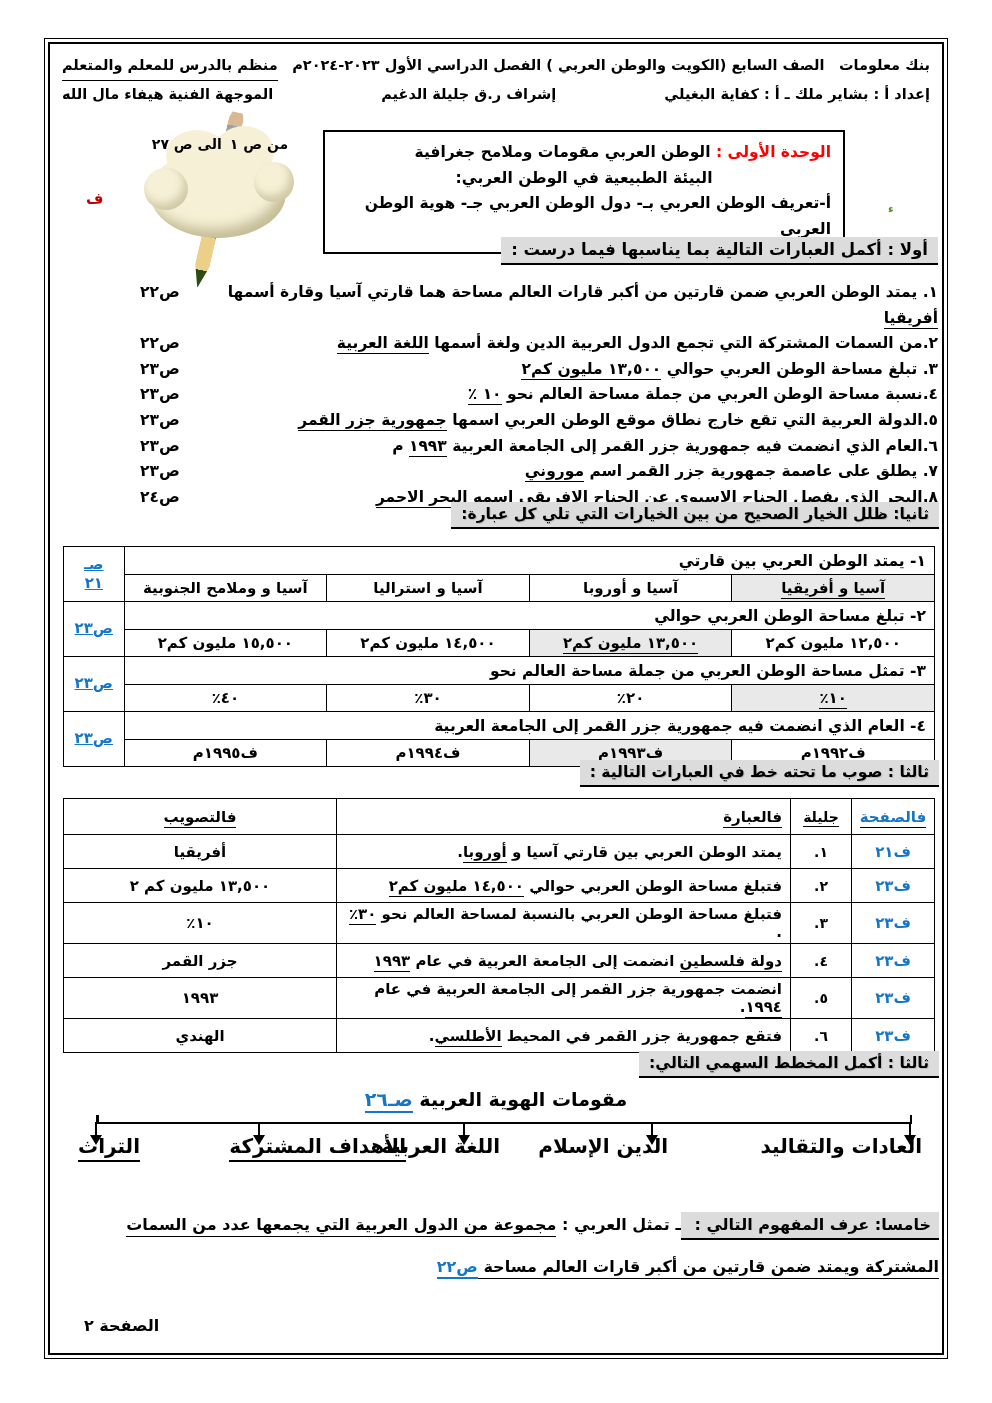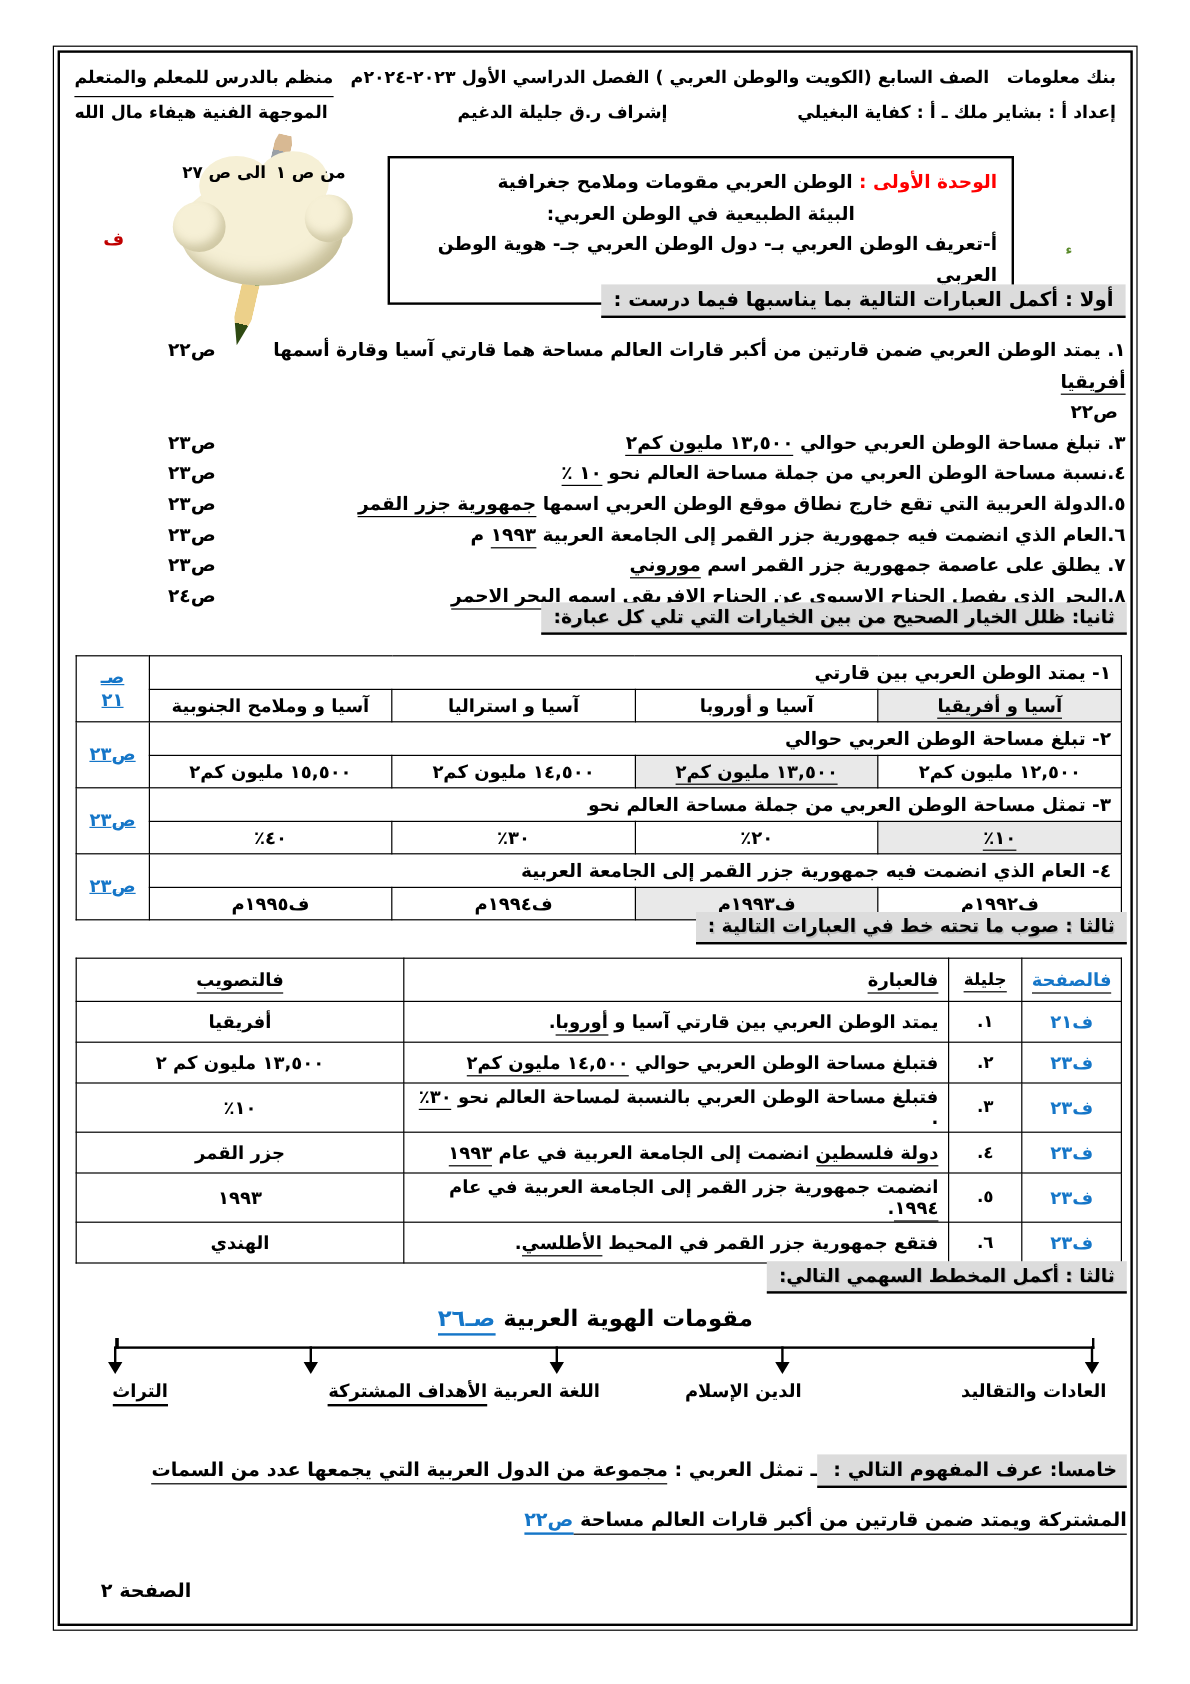--- a/index.html
+++ b/index.html
@@ -78,21 +78,21 @@
   .bref{color:#1576c8;border-bottom:2px solid #1576c8;padding-bottom:1px;}
   .diagram{position:absolute;top:1078px;right:4px;left:20px;height:90px;}
   .dline{position:absolute;top:0;left:26px;right:26px;border-top:2.5px solid #000;}
   .dline:before,.dline:after{content:"";position:absolute;top:-9px;width:2.5px;height:9px;background:#000;}
   .dline:before{right:0;} .dline:after{left:0;}
   .arrow{position:absolute;top:0;display:flex;flex-direction:column;align-items:center;}
   .stem{width:2.5px;height:13px;background:#000;}
   .head{width:0;height:0;border-left:6px solid transparent;border-right:6px solid transparent;
         border-top:10px solid #000;}
   .a0{right:22px;} .a1{right:280px;} .a2{right:468px;} .a3{right:673px;} .a4{right:836px;}
-  .blabel{position:absolute;top:28px;font-size:15px;white-space:nowrap;}
+  .blabel{position:absolute;top:12px;font-size:20px;white-space:nowrap;}
   .l0{right:16px;} .l1{right:270px;} .l2{right:438px;} .l3{right:532px;} .l4{right:798px;}
   .ulab{border-bottom:2px solid #000;padding-bottom:2px;}
 
   
   .sec5{position:absolute;top:1160px;right:3px;left:55px;font-size:16px;line-height:42px;}
   .sec5 .shead{background:#dcdcdc;border-bottom:2px solid #000;padding:3px 8px 4px;}
   .sec5 .ans{padding-bottom:2px;}
 
   .footer{position:absolute;top:1272px;left:34px;font-size:16px;}
 </style>
@@ -139,20 +139,21 @@
   <div class="mark-red">ف</div>
   <div class="mark-green">ء</div>
 
   <div class="sechead h1">أولا :  أكمل العبارات التالية بما يناسبها فيما درست  :</div>
   <div class="qlist">
     <div class="qrow">
       <div><span>١. يمتد الوطن العربي ضمن قارتين من أكبر قارات العالم مساحة هما قارتي آسيا  وقارة أسمها </span><span class="ans">أفريقيا</span><span></span></div>
       <div class="pref">ص٢٢</div>
     </div>
     <div class="qrow">
+      <div><span>٢.من السمات المشتركة التي تجمع الدول العربية  الدين  ولغة أسمها  </span><span class="ans">اللغة العربية</span><span></span></div>
       <div class="pref">ص٢٢</div>
     </div>
     <div class="qrow">
       <div><span>٣. تبلغ مساحة الوطن العربي حوالي </span><span class="ans">١٣,٥٠٠ مليون كم٢</span><span></span></div>
       <div class="pref">ص٢٣</div>
     </div>
     <div class="qrow">
       <div><span>٤.نسبة  مساحة الوطن العربي من جملة مساحة العالم نحو  </span><span class="ans">١٠ ٪</span><span></span></div>
       <div class="pref">ص٢٣</div>
     </div>

